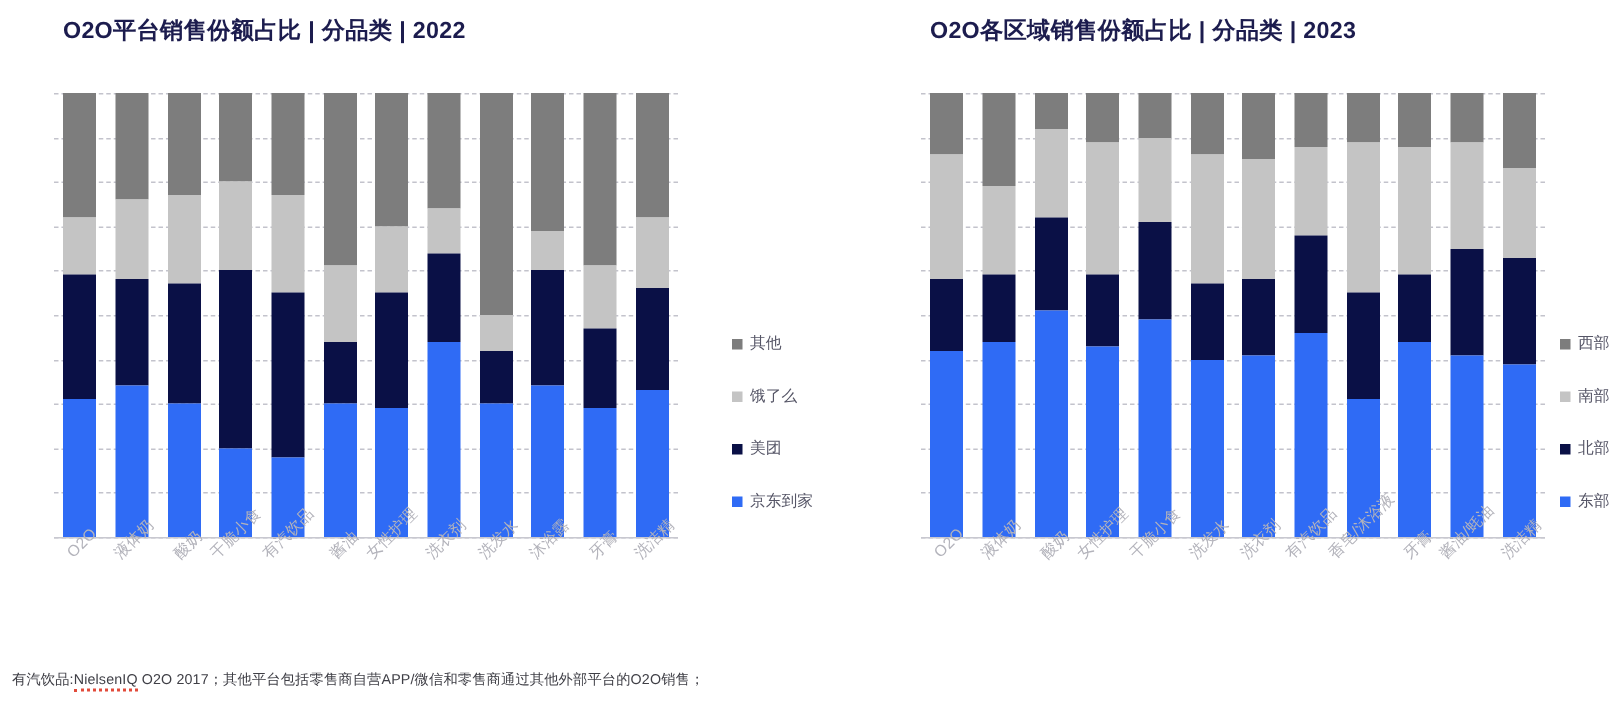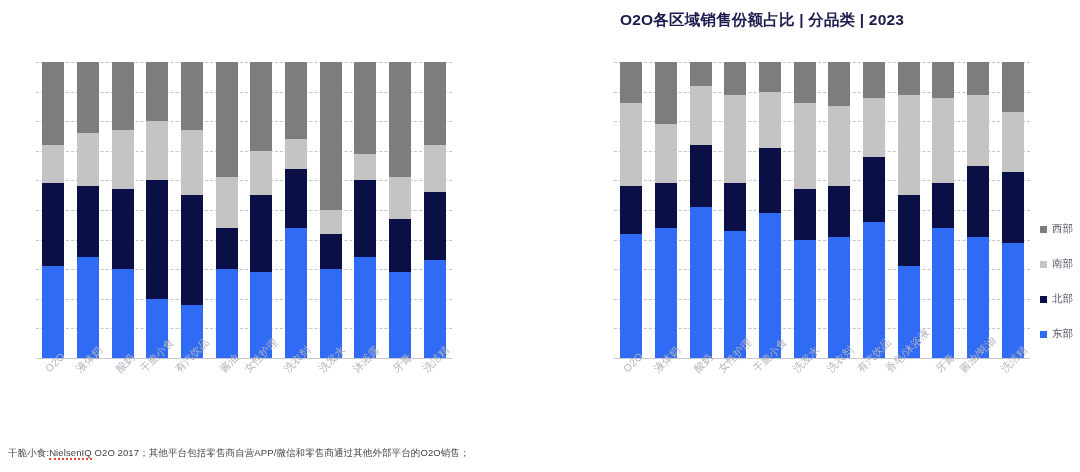--- a/index.html
+++ b/index.html
@@ -74,20 +74,21 @@
   .squiggle{
     border-bottom:2px dotted #e24a3a;padding-bottom:0px;
   }
 </style>
 </head>
 <body>
 
 <div class="slide">
 
   <div class="panel left">
+    <div class="chart-title">O2O平台销售份额占比 | 分品类 | 2022</div>
 
     <div class="plot">
       <div class="gridlines">
           <div class="gridline" style="top: 100%;"></div>
           <div class="gridline" style="top: 90%;"></div>
           <div class="gridline" style="top: 80%;"></div>
           <div class="gridline" style="top: 70%;"></div>
           <div class="gridline" style="top: 60%;"></div>
           <div class="gridline" style="top: 50%;"></div>
           <div class="gridline" style="top: 40%;"></div>
@@ -229,20 +230,38 @@
           <div class="xlabel">沐浴露</div>
         </div>
         <div class="xslot">
           <div class="xlabel">牙膏</div>
         </div>
         <div class="xslot">
           <div class="xlabel">洗洁精</div>
         </div>
       </div>
 
+    <div class="legend">
+        <div class="legend-item">
+          <span class="swatch" style="background: rgb(125, 125, 125);"></span>
+          <span class="legend-label">其他</span>
+        </div>
+        <div class="legend-item">
+          <span class="swatch" style="background: rgb(196, 196, 196);"></span>
+          <span class="legend-label">饿了么</span>
+        </div>
+        <div class="legend-item">
+          <span class="swatch" style="background: rgb(10, 16, 70);"></span>
+          <span class="legend-label">美团</span>
+        </div>
+        <div class="legend-item">
+          <span class="swatch" style="background: rgb(47, 107, 245);"></span>
+          <span class="legend-label">京东到家</span>
+        </div>
+      </div>
   </div>
 
   <div class="panel right">
     <div class="chart-title">O2O各区域销售份额占比 | 分品类 | 2023</div>
 
     <div class="plot">
       <div class="gridlines">
           <div class="gridline" style="top: 100%;"></div>
           <div class="gridline" style="top: 90%;"></div>
           <div class="gridline" style="top: 80%;"></div>
@@ -409,16 +428,16 @@
           <span class="legend-label">北部</span>
         </div>
         <div class="legend-item">
           <span class="swatch" style="background: rgb(47, 107, 245);"></span>
           <span class="legend-label">东部</span>
         </div>
       </div>
   </div>
 
   <div class="footnote">
-    <span>干脆小食:</span><span class="squiggle">NielsenIQ</span><span> O2O 2017；其他平台包括零售商自营APP/微信和零售商通过其他外部平台的O2O销售；</span>
+    <span>有汽饮品:</span><span class="squiggle">NielsenIQ</span><span> O2O 2017；其他平台包括零售商自营APP/微信和零售商通过其他外部平台的O2O销售；</span>
   </div>
 
 </div>
 
 </body></html>

